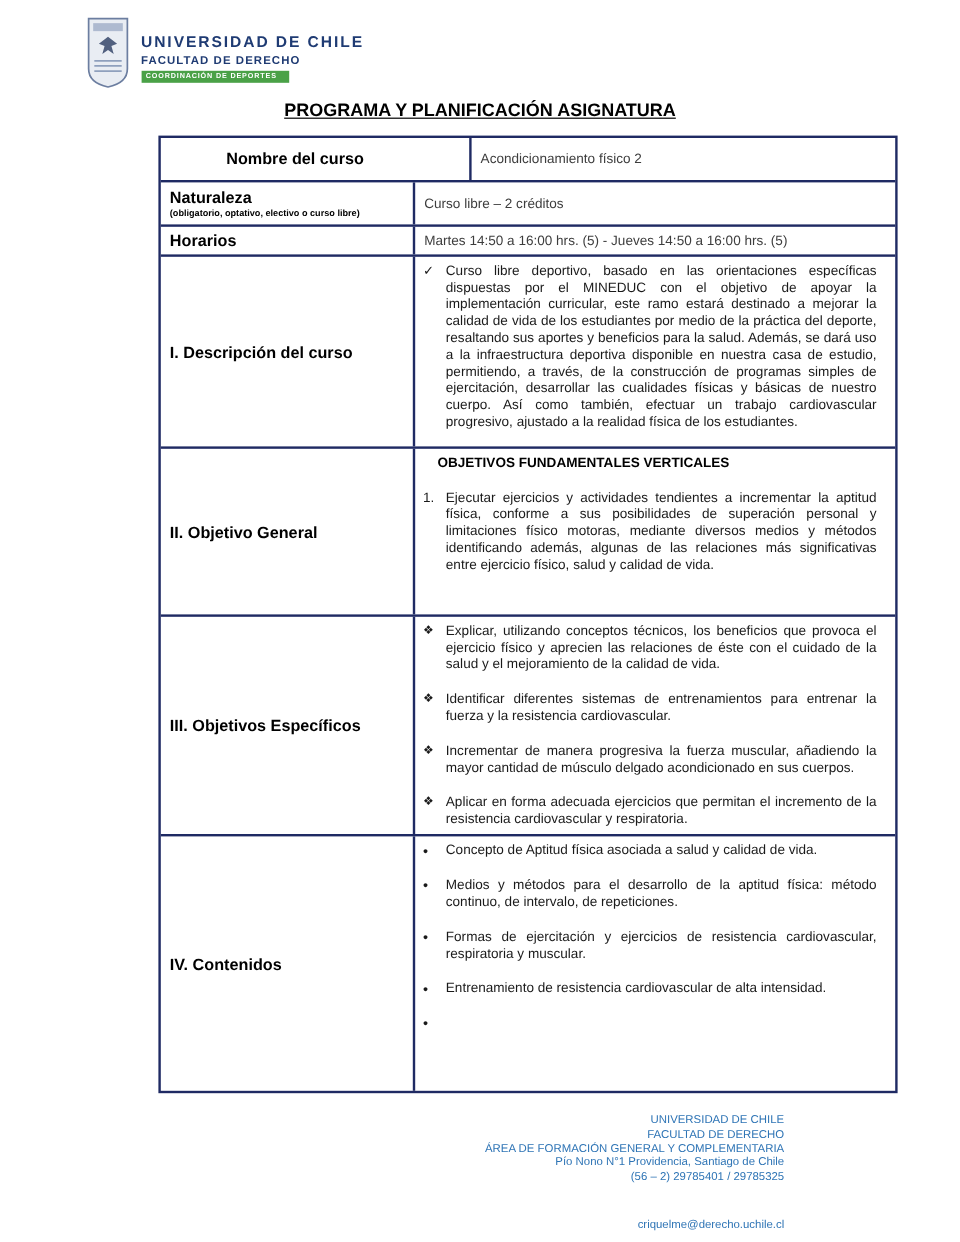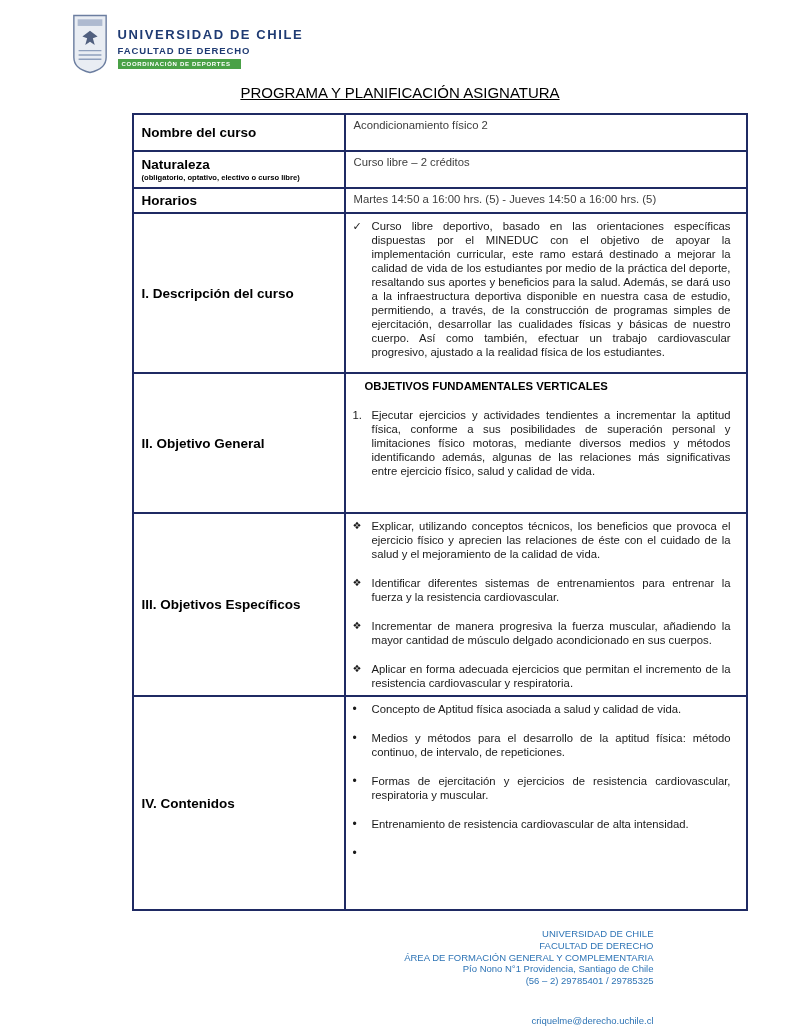--- a/index.html
+++ b/index.html
@@ -18,36 +18,36 @@
   .header { position:absolute; top:14px; left:36px; display:flex; gap:9px; align-items:flex-start; }
   .logo svg { width:38px; height:60px; display:block; }
   .header-text { padding-top:13px; }
   .uni  { font-size:13px; font-weight:bold; color:#1f3b73; letter-spacing:1.6px; }
   .fac  { font-size:9.5px; font-weight:bold; color:#1f3b73; letter-spacing:0.9px; margin-top:3px; }
   .dept { margin-top:3px; background:#4aa147; color:#ffffff; font-size:6px; font-weight:bold;
           letter-spacing:0.7px; padding:2px 10px 2px 4px; width:max-content; }
 
   
   .title { position:absolute; top:84px; left:0; width:100%; text-align:center;
-           font-size:15px; font-weight:normal; text-decoration:underline; color:#000; }
+           font-size:15px; font-weight:bold; text-decoration:underline; color:#000; }
 
   
   .ptable { position:absolute; top:113px; left:97px; width:616px;
             border:2px solid #1f2a63; }
   .trow { display:flex; }
   .trow + .trow { border-top:2px solid #1f2a63; }
   .tlabel { width:212px; border-right:2px solid #1f2a63; padding:4px 6px 4px 8px;
             display:flex; flex-direction:column; justify-content:center; }
   .tlabel .lbl { font-size:13.5px; font-weight:bold; color:#000; }
   .tlabel .sublbl { font-size:7.6px; font-weight:bold; color:#000; margin-top:1px; }
   .tvalue { flex:1; font-size:11.3px; color:#3d3d3d; }
-  .tvalue.center { display:flex; align-items:flex-start; padding:4px 8px; }
+  .tvalue.center { display:flex; align-items:center; padding:4px 8px; }
   .tvalue.block  { display:block; padding:5px 8px 5px 0; color:#1a1a1a; }
 
-  .r1 { min-height:35px; }
+  .r1 { min-height:35px;padding-left:47px; }
   .r2 { min-height:37px; }
   .r3 { min-height:22px; }
   .r4 { min-height:160px; }
   .r5 { min-height:140px; }
   .r6 { min-height:170px; }
   .r7 { min-height:214px; }
 
   .hang { position:relative; padding-left:26px; padding-right:7px;
           text-align:justify; line-height:14px; }
   .hang .bullet { position:absolute; left:7px; top:0; }

